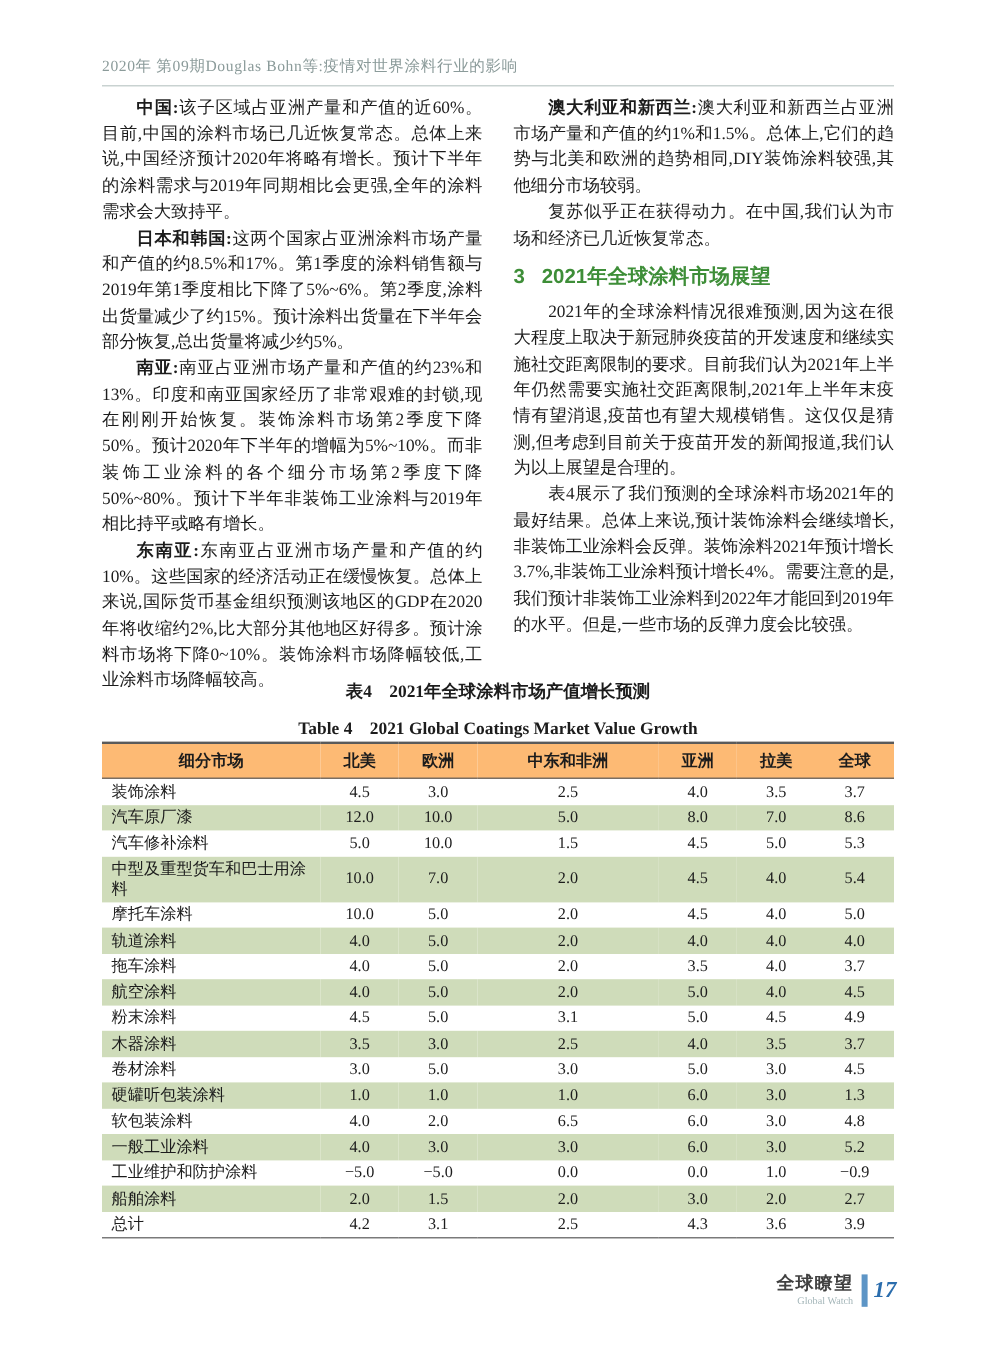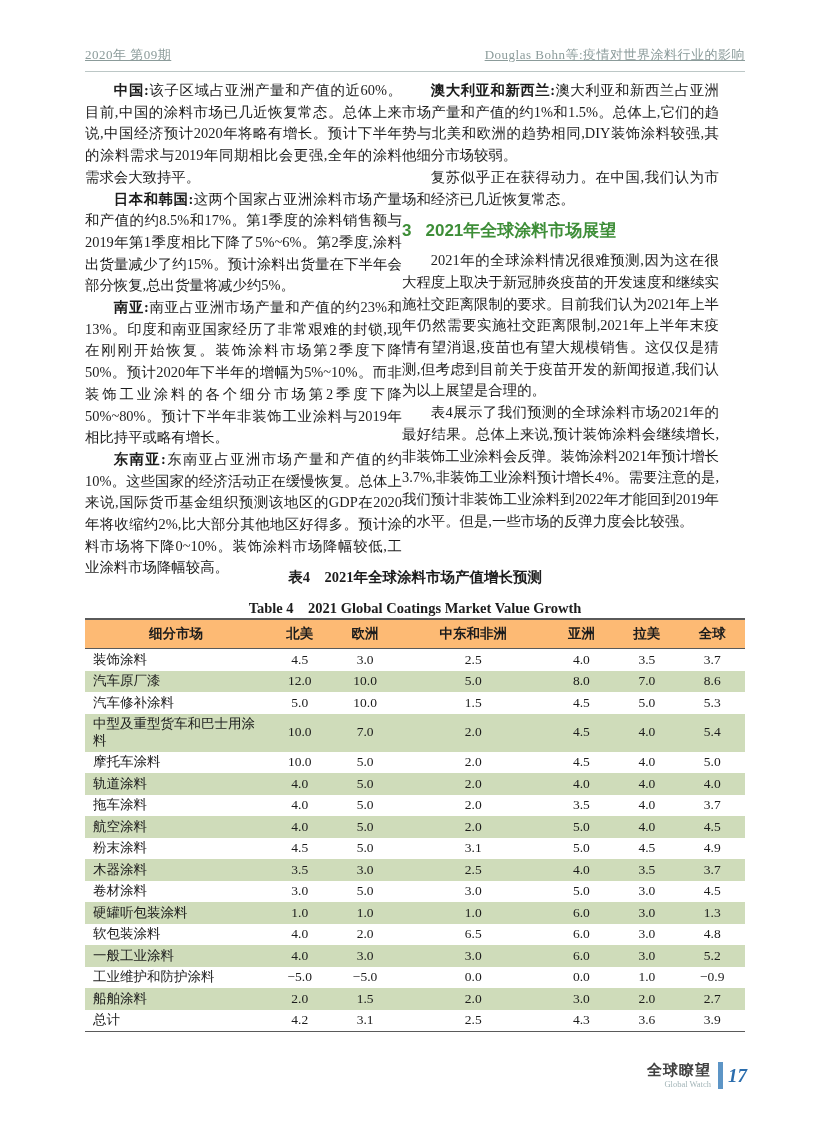--- a/index.html
+++ b/index.html
@@ -3,26 +3,26 @@
 <meta charset="utf-8">
 <style>
   html,body{margin:0;padding:0;background:#e8e8e8;}
   .page{
     position:relative;width:827px;height:1122px;margin:0 auto;background:#ffffff;
     font-family:"Liberation Serif","DejaVu Serif",serif;color:#1c1c1c;overflow:hidden;
   }
   
   .hdr{
     position:absolute;left:85px;top:46px;width:660px;
-    display:flex;justify-content:space-between;align-items:flex-end;
+    display:flex;justify-content:flex-start;align-items:flex-end;
     color:#8b9b9a;font-size:13px;letter-spacing:.5px;
-    border-bottom:1px solid #bcc7c6;padding-bottom:7px;text-decoration:underline;
-  }
-  
-  .cols{position:absolute;left:85px;top:80px;width:660px;display:flex;}
+    border-bottom:1px solid #bcc7c6;padding-bottom:7px;
+  }
+  
+  .cols{position:absolute;left:85px;top:80px;width:660px;display:flex;gap:26px;}
   .col{width:317px;font-size:14.4px;line-height:21.7px;text-align:justify;}
   .col p{margin:0;text-indent:2em;}
   .col p b{font-weight:bold;}
   .sec-h{
     margin:9px 0 7px 0;color:#3e8e38;font-family:"Liberation Sans","DejaVu Sans",sans-serif;
     font-weight:bold;font-size:17px;line-height:24px;text-indent:0;
     display:flex;gap:14px;align-items:baseline;
   }
   
   .tblock{position:absolute;left:85px;top:568px;width:660px;}

